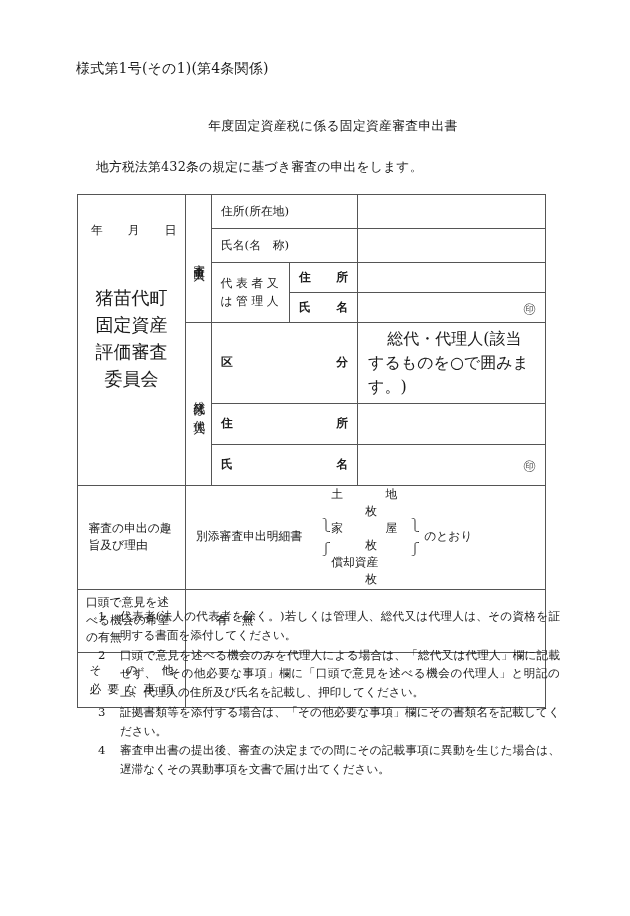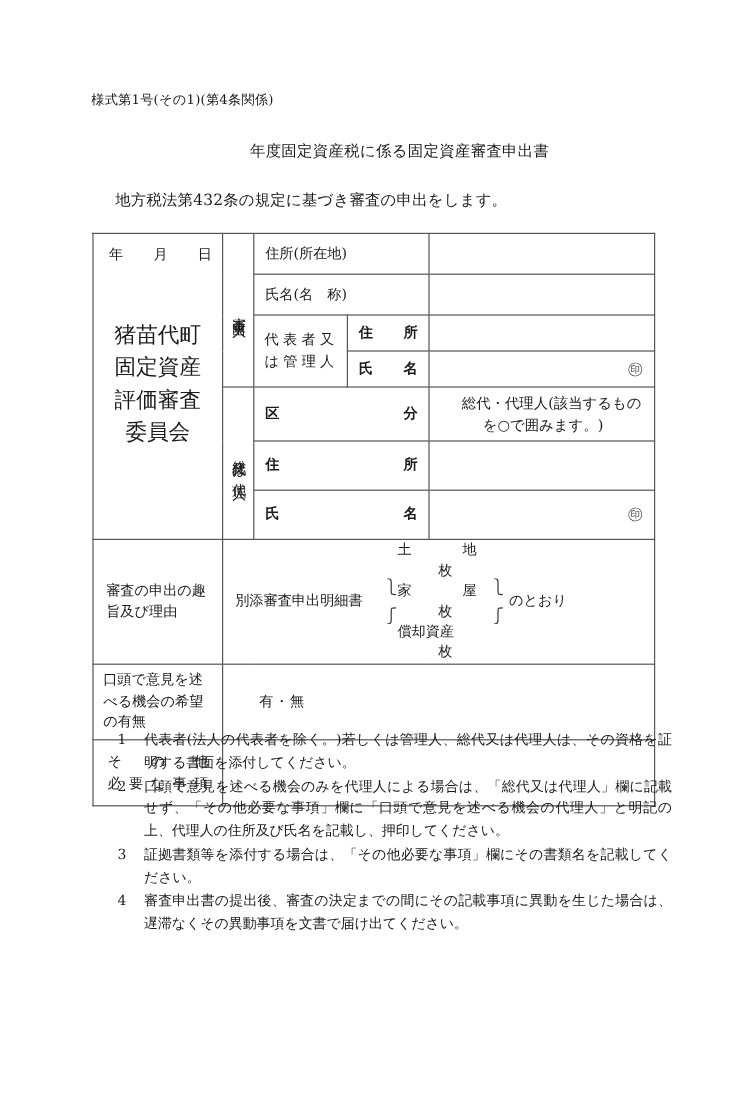--- a/index.html
+++ b/index.html
@@ -20,22 +20,22 @@
     position: absolute;
     inset: 0;
     width: 630px;
     height: 916px;
   }
 
   
   .form-code {
     position: absolute;
     left: 76px;
-    top: 76px;
-    font-size: 11px;
+    top: 60px;
+    font-size: 14px;
     letter-spacing: 0.2px;
     white-space: nowrap;
   }
   .doc-title {
     position: absolute;
     left: 0;
     right: 0;
     top: 118px;
     text-align: center;
     font-size: 12.8px;
@@ -114,23 +114,23 @@
     right: 9px;
     top: 50%;
     transform: translateY(-50%);
     font-size: 13px;
     line-height: 1;
     color: #333;
   }
 
   .note-inline {
     padding: 4px 8px 4px 10px;
-    font-size: 12px;
+    font-size: 16px;
     line-height: 1.5;
-    text-align: center;
+    text-align: left;
   }
 
   
   .detail-row {
     display: flex;
     align-items: center;
     padding-left: 10px;
     height: 100%;
     font-size: 11.8px;
   }

